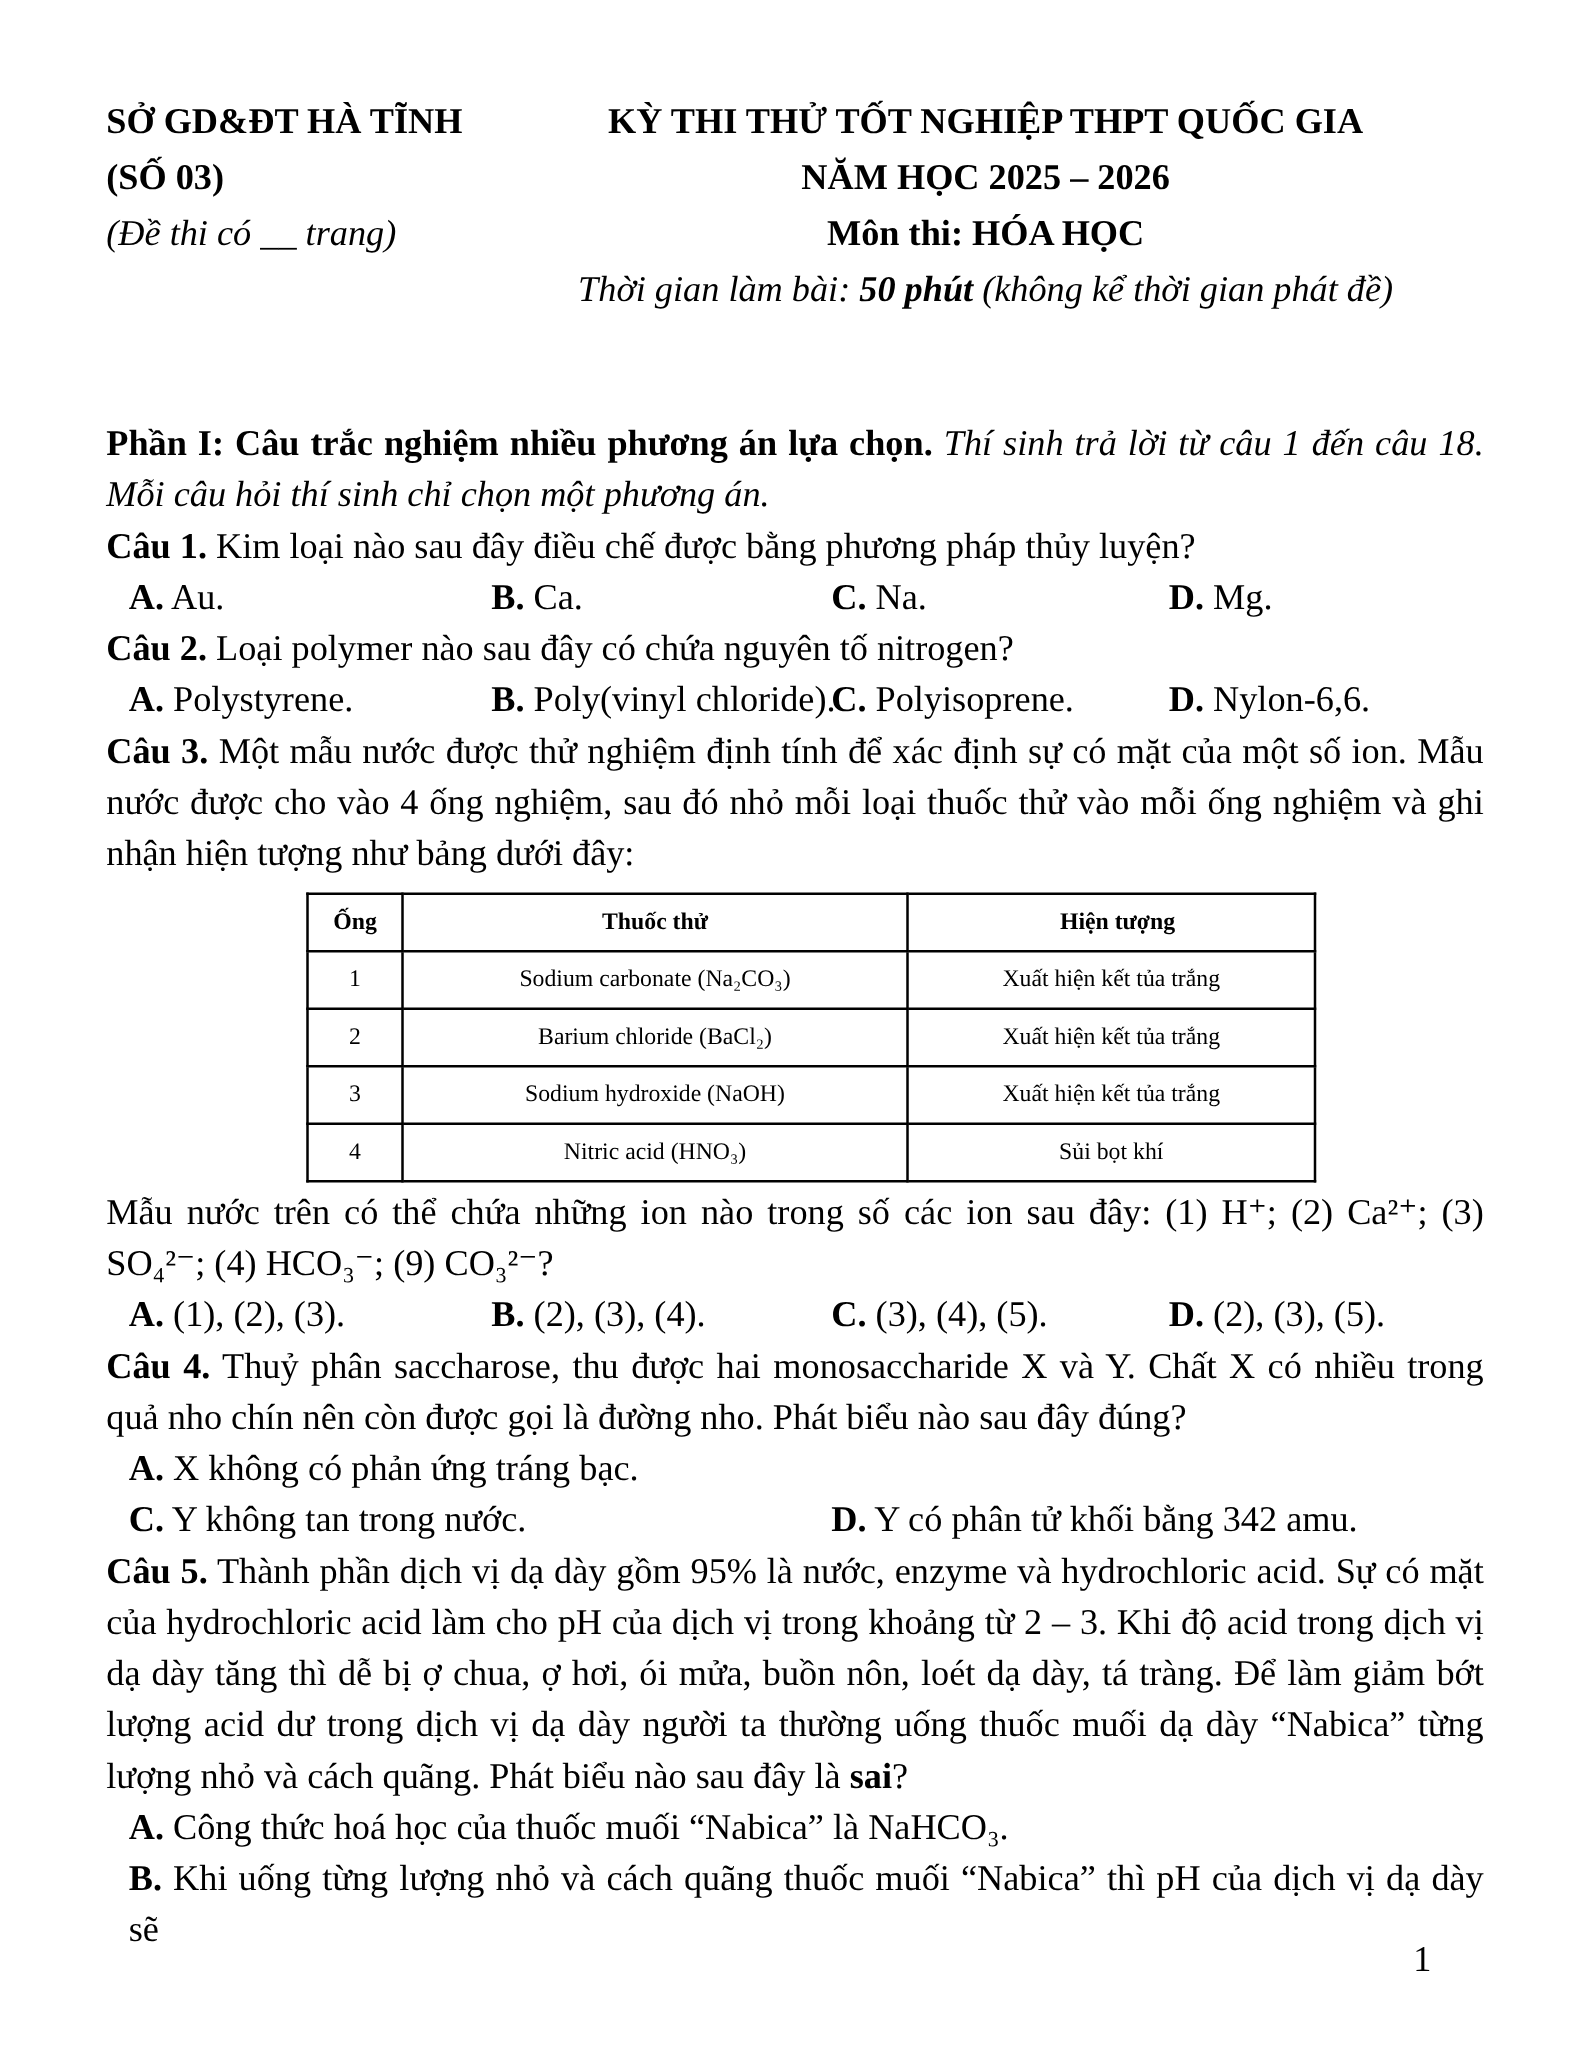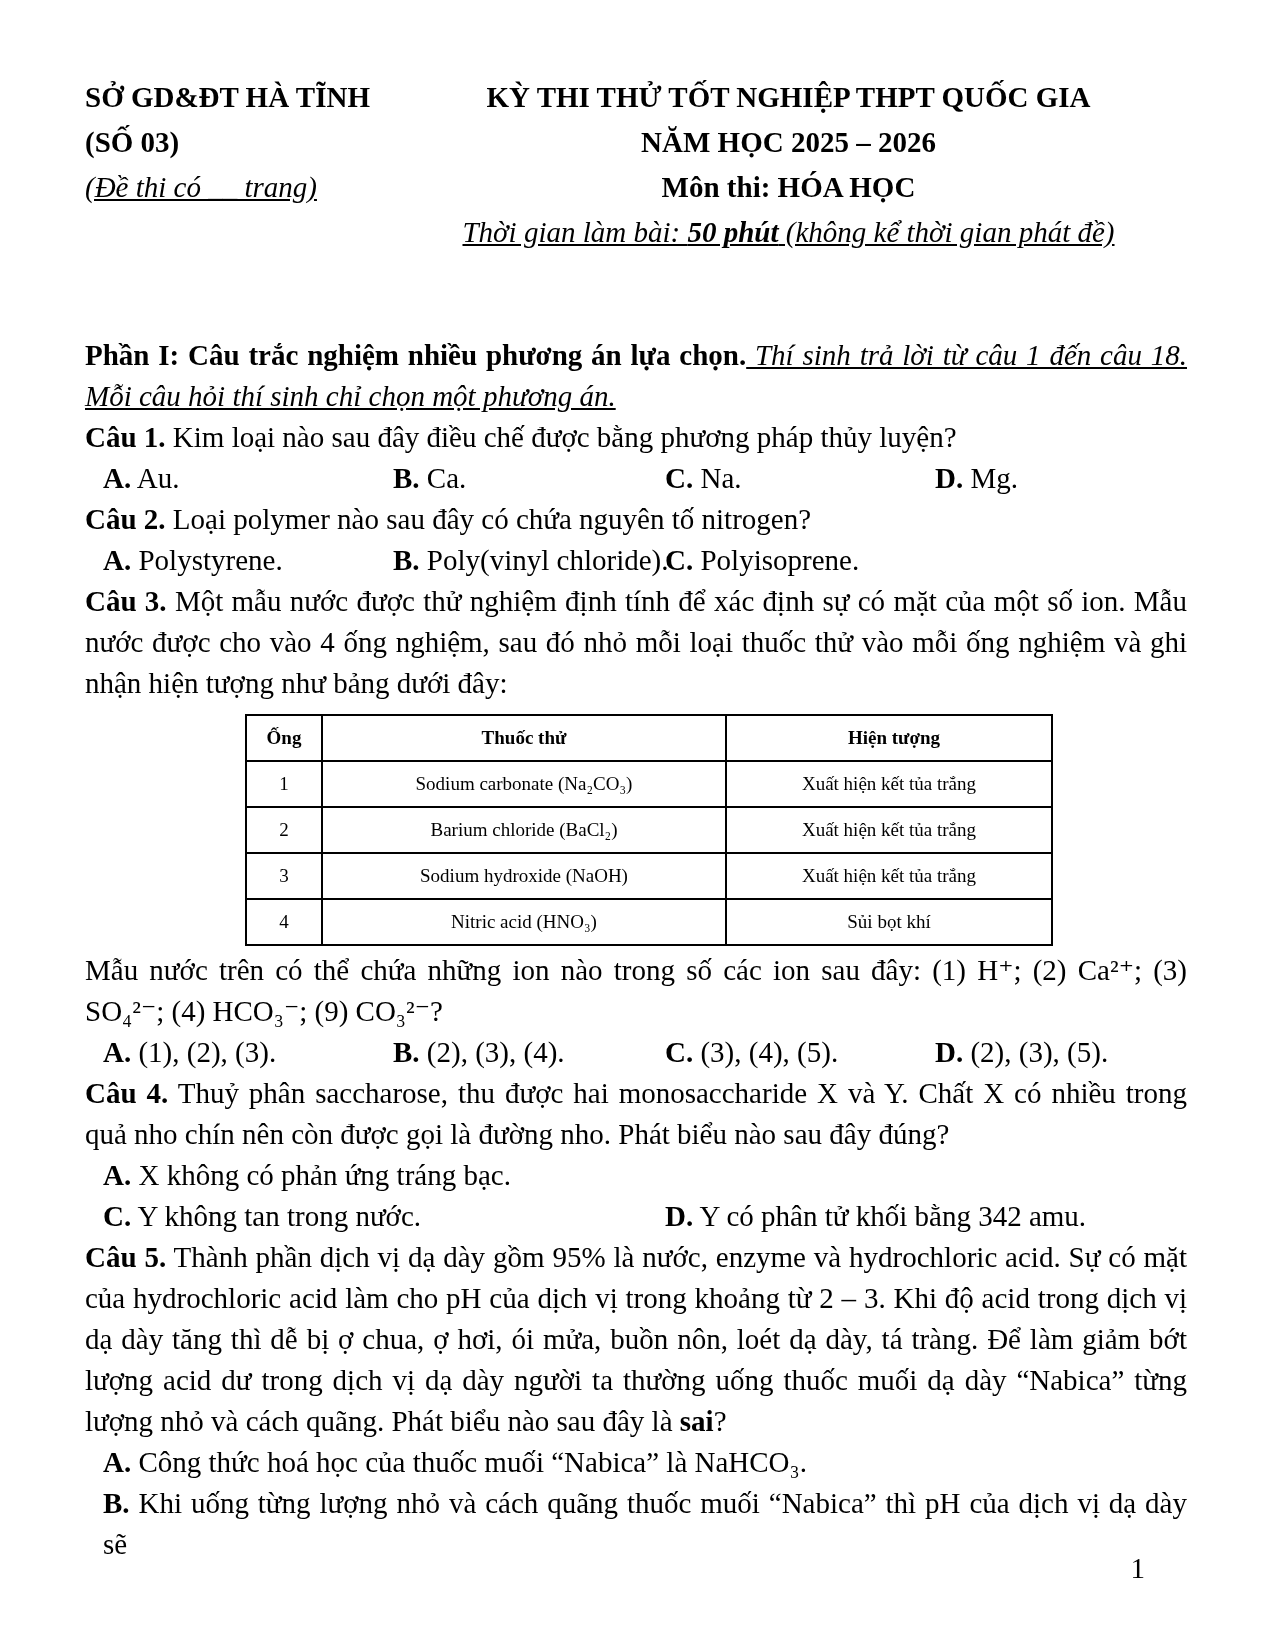--- a/index.html
+++ b/index.html
@@ -7,21 +7,21 @@
     position:relative;
     width:1275px;height:1650px;
     background:#ffffff;color:#000000;
     font-family:"Liberation Serif","DejaVu Serif",serif;
     font-size:29px;line-height:41px;
     box-sizing:border-box;
     padding:75px 88px 0 85px;
     overflow:hidden;
   }
   .b{font-weight:bold;}
-  .i{font-style:italic;text-decoration:underline;}
+  .i{font-style:italic;}
   
   .hdr{display:flex;}
   .hdr-left{width:355px;flex:none;}
   .hdr-right{flex:1;text-align:center;padding-right:50px;}
   .hline{line-height:45px;white-space:nowrap;}
   
   p.para{margin:0;text-align:justify;}
   .part-heading{margin-top:80px !important;}
   .opts4{display:grid;grid-template-columns:308px 272px 270px 1fr;line-height:41px;}
   .opts4 > div{white-space:nowrap;}
@@ -75,20 +75,21 @@
     <div><span class="b">B.</span><span> Ca.</span></div>
     <div><span class="b">C.</span><span> Na.</span></div>
     <div><span class="b">D.</span><span> Mg.</span></div>
   </div>
 
   <p class="para"><span class="b">Câu 2.</span><span> Loại polymer nào sau đây có chứa nguyên tố nitrogen?</span></p>
   <div class="opts4">
     <div><span class="b">A.</span><span> Polystyrene.</span></div>
     <div><span class="b">B.</span><span> Poly(vinyl chloride).</span></div>
     <div><span class="b">C.</span><span> Polyisoprene.</span></div>
+    <div><span class="b">D.</span><span> Nylon-6,6.</span></div>
   </div>
 
   <p class="para"><span class="b">Câu 3.</span><span> Một mẫu nước được thử nghiệm định tính để xác định sự có mặt của một số ion. Mẫu nước được cho vào 4 ống nghiệm, sau đó nhỏ mỗi loại thuốc thử vào mỗi ống nghiệm và ghi nhận hiện tượng như bảng dưới đây:</span></p>
 
   <table class="qtable">
     <tbody>
         <tr>
       <th class="c1">Ống</th>
       <th class="c2">Thuốc thử</th>
       <th class="c3">Hiện tượng</th>

